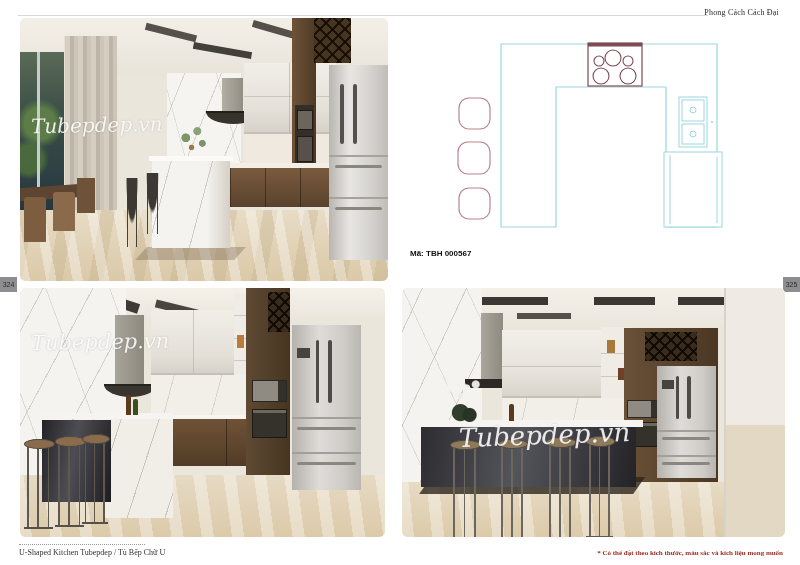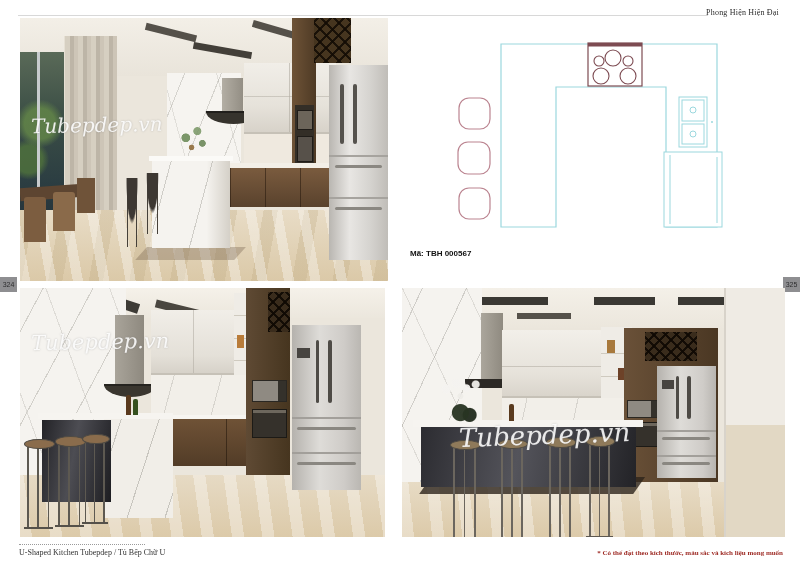--- a/index.html
+++ b/index.html
@@ -16,21 +16,21 @@
   #footer-rule { position:absolute; left:19px; top:544px; width:126px; border-top:1px dotted #9a9a9a; }
   #footer-caption { position:absolute; left:19px; top:548px; font-size:8px; color:#333; }
   #footer-note { position:absolute; right:17px; top:549px; font-size:7px; font-weight:bold; color:#9e2b25; }
   #code { position:absolute; left:410px; top:249px; font-family:"Liberation Sans", sans-serif;
           font-weight:bold; font-size:8px; color:#111; }
 
   
   #plan { position:absolute; left:430px; top:25px; width:330px; height:230px; }
 
   
-  .photo { position:absolute; overflow:hidden; background:#ece7dd; }
+  .photo { position:absolute; overflow:hidden; background:#ece7dd;border-radius:6px; }
   .photo div { position:absolute; }
   .wm { font-family:"DejaVu Serif", serif; font-style:italic; color:rgba(255,255,255,.88);
         text-shadow:0 0 2px rgba(110,110,110,.4); white-space:nowrap; }
 
   #p1 { left:20px; top:18px;  width:368px; height:263px; }
   #p2 { left:20px; top:288px; width:365px; height:249px; }
   #p3 { left:402px; top:288px; width:383px; height:249px; }
 
   
   #p1 .ceiling { left:0; top:0; width:100%; height:24%; background:linear-gradient(180deg,#f3efe7,#e8e3d9); }
@@ -224,21 +224,21 @@
   #p3 .lg1 { left:12.5%; top:64%; } #p3 .lg2 { left:25%; top:63.5%; }
   #p3 .lg3 { left:37.5%; top:63%; } #p3 .lg4 { left:48%; top:62.5%; width:7%; }
   #p3 .wm { left:15%; top:53%; font-size:26px; transform:rotate(-2deg); }
 </style>
 </head>
 <body>
 
 <div class="page">
 
   <div class="header-rule"></div>
-  <div class="header-title">Phong Hiện Hiện Đại</div>
+  <div class="header-title">Phong Cách Cách Đại</div>
 
   <div class="photo" id="p1">
     <div class="ceiling"></div>
     <div class="cs1"></div>
     <div class="cs2"></div>
     <div class="cs3"></div>
     <div class="wall"></div>
     <div class="window"></div>
     <div class="winbar"></div>
     <div class="curtain"></div>

